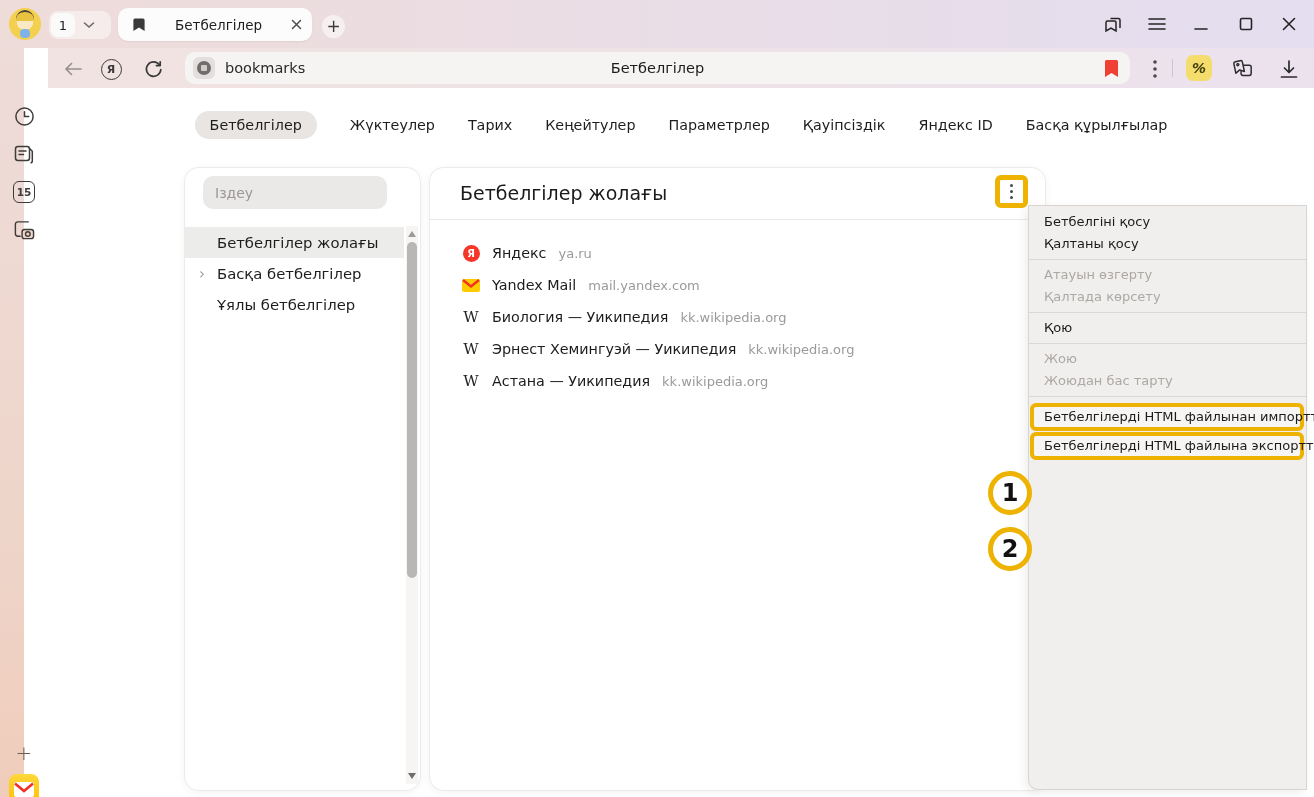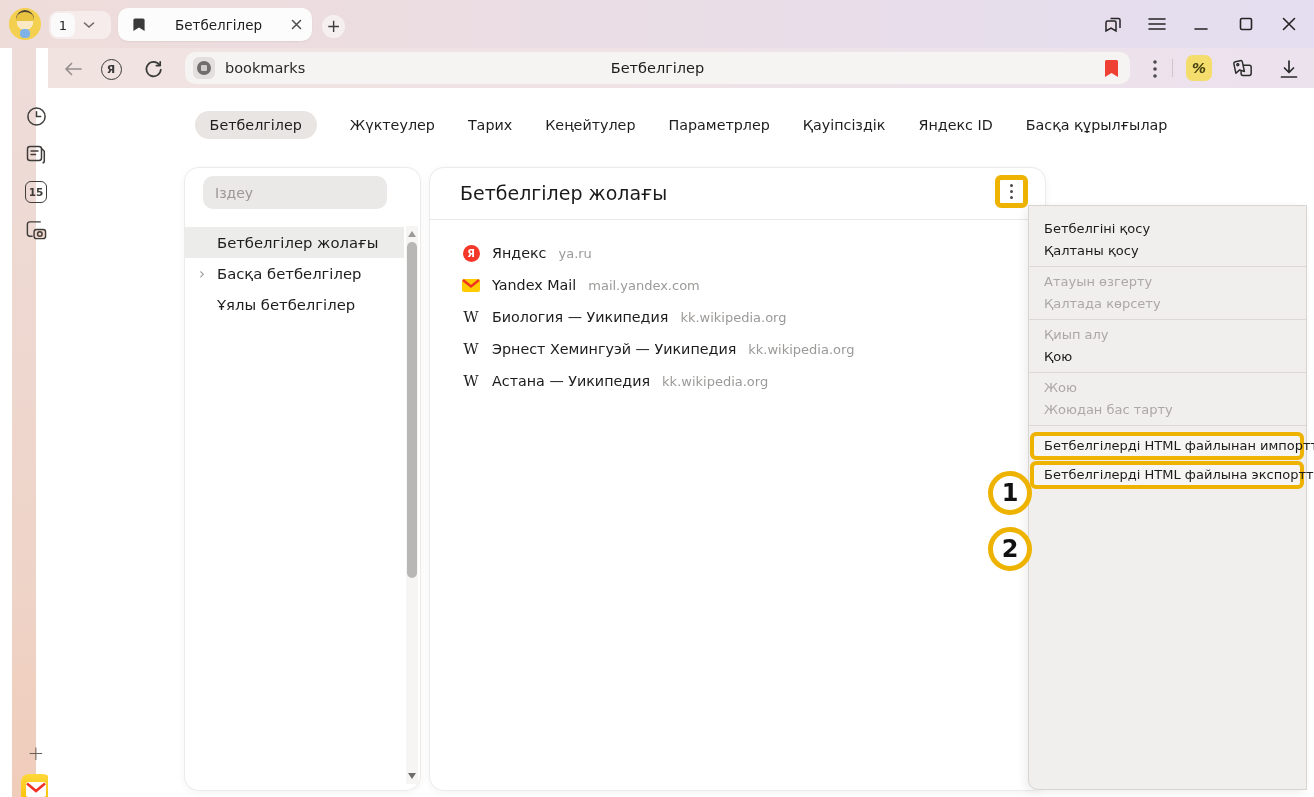--- a/index.html
+++ b/index.html
@@ -47,21 +47,21 @@
   .url-text { margin-left:10px; font-size:14.5px; color:#2a2a2a; }
   .pill-title { position:absolute; left:0; right:0; text-align:center; font-size:14.5px; color:#1c1c1c; }
   .red-bm { position:absolute; right:12px; top:8px; }
   .sep-v { position:absolute; left:1124px; top:11px; width:1px; height:18px; background:#cdc4cc; }
   .pct-chip { position:absolute; left:1138px; top:7px; width:26px; height:26px; border-radius:7px;
     background:#f5dd6d; display:flex; align-items:center; justify-content:center;
     font-size:14px; font-weight:bold; color:#44400f; font-style:italic; }
 
   
   .left-rail { position:absolute; left:0; top:48px; width:24px; height:749px;
-    background:linear-gradient(180deg,#eedcd9 0%,#eed4c8 70%,#f0ccba 100%);margin-left:12px; }
+    background:linear-gradient(180deg,#eedcd9 0%,#eed4c8 70%,#f0ccba 100%); }
   .rail-ic { position:absolute; left:13px; width:22px; height:22px; color:#3f3c3a;
     display:flex; align-items:center; justify-content:center; }
   .cal15 { border:1.6px solid #3f3c3a; border-radius:6px; width:22px; height:22px;
     font-size:10.5px; font-weight:bold; display:flex; align-items:center; justify-content:center; color:#3f3c3a; }
   .plus-ic { font-size:20px; color:#6b5f58; font-weight:300; }
   .mail-app { position:absolute; left:9px; top:726px; width:30px; height:30px; border-radius:8px;
     background:linear-gradient(180deg,#ffd83a,#ffbe00); display:flex; align-items:center; justify-content:center; }
 
   
   .page { position:absolute; left:48px; top:88px; width:1266px; height:709px; background:#fff;
@@ -101,21 +101,21 @@
   .bm-ico { width:18px; display:flex; justify-content:center; }
   .bm-name { font-size:14.3px; font-weight:500; color:#1c1c1c; white-space:nowrap; }
   .bm-url { font-size:13px; color:#9c9a98; white-space:nowrap; }
   .ya-fav { width:17px; height:17px; border-radius:50%; background:#f5372a; color:#fff; font-size:10px;
     font-weight:bold; display:flex; align-items:center; justify-content:center; }
   .wiki-fav { font-family:"DejaVu Serif","Liberation Serif",serif; font-size:15px; color:#222; line-height:1; }
 
   
   .context-menu { position:absolute; left:1028px; top:205px; width:279px; height:585px;
     background:#f1efed; border:1px solid #d7d4d1; border-radius:0 0 0 10px;
-    box-shadow:-3px 3px 10px rgba(0,0,0,0.07); padding-top:12px; z-index:5; }
+    box-shadow:-3px 3px 10px rgba(0,0,0,0.07); padding-top:5px; z-index:5; }
   .menu-item { height:22px; line-height:22px; padding-left:15px; font-size:13px; color:#1b1b1b; white-space:nowrap; }
   .menu-item.disabled { color:#aba8a5; }
   .menu-sep { height:1px; background:#dbd8d5; margin:4px 0; }
   .menu-item.hl { height:28px; line-height:19px; border:4px solid #eeb301; border-radius:6px;
     margin:0 2px 1px 1px; padding-left:10px; background:#f7f5f3; }
   .menu-item.hl.first { margin-top:6px; }
 
   
   .ann-box { position:absolute; left:995px; top:175px; width:33px; height:33px;
     border:5px solid #eeb301; border-radius:6px; z-index:6; }
@@ -348,21 +348,20 @@
     </div>
   </div>
 
   <div class="context-menu">
     <div class="menu-item">Бетбелгіні қосу</div>
     <div class="menu-item">Қалтаны қосу</div>
     <div class="menu-sep"></div>
     <div class="menu-item disabled">Атауын өзгерту</div>
     <div class="menu-item disabled">Қалтада көрсету</div>
     <div class="menu-sep"></div>
-    <div class="menu-item disabled">Қиып алу</div>
     <div class="menu-item">Қою</div>
     <div class="menu-sep"></div>
     <div class="menu-item disabled">Жою</div>
     <div class="menu-item disabled">Жоюдан бас тарту</div>
     <div class="menu-sep"></div>
     <div class="menu-item hl first">Бетбелгілерді HTML файлынан импорттау</div>
     <div class="menu-item hl">Бетбелгілерді HTML файлына экспорттау</div>
   </div>
 
   <div class="ann-box"></div>

